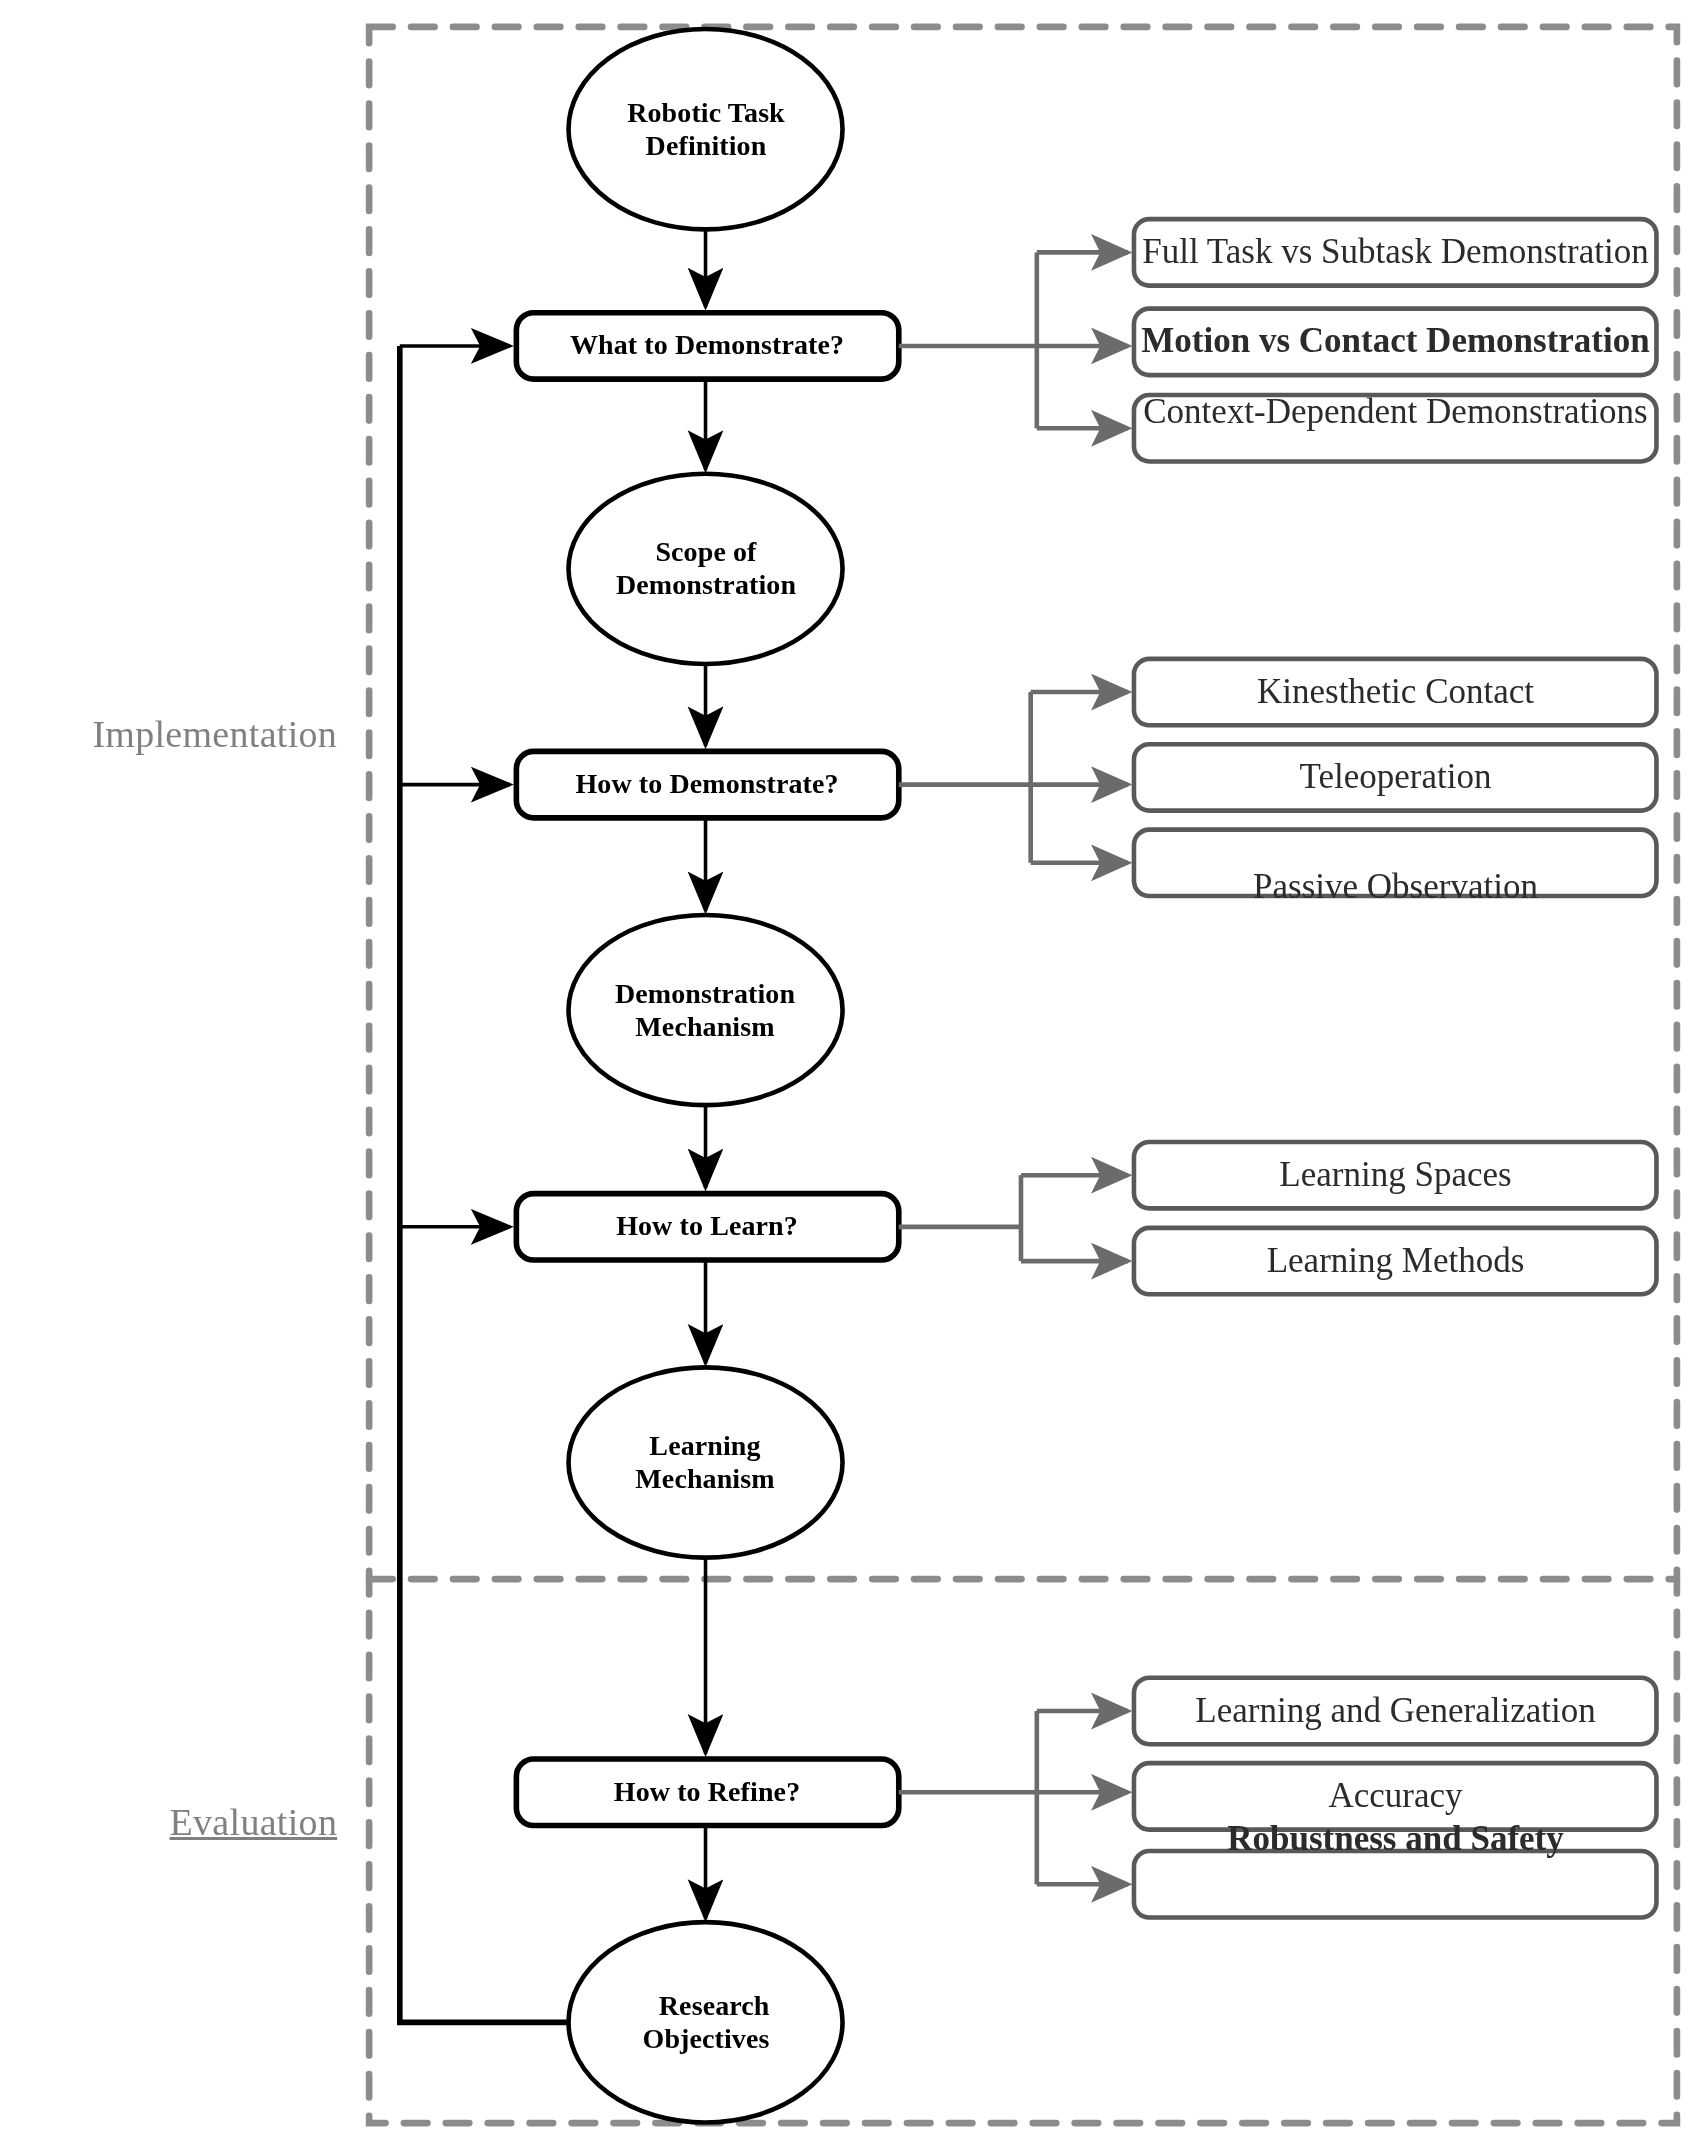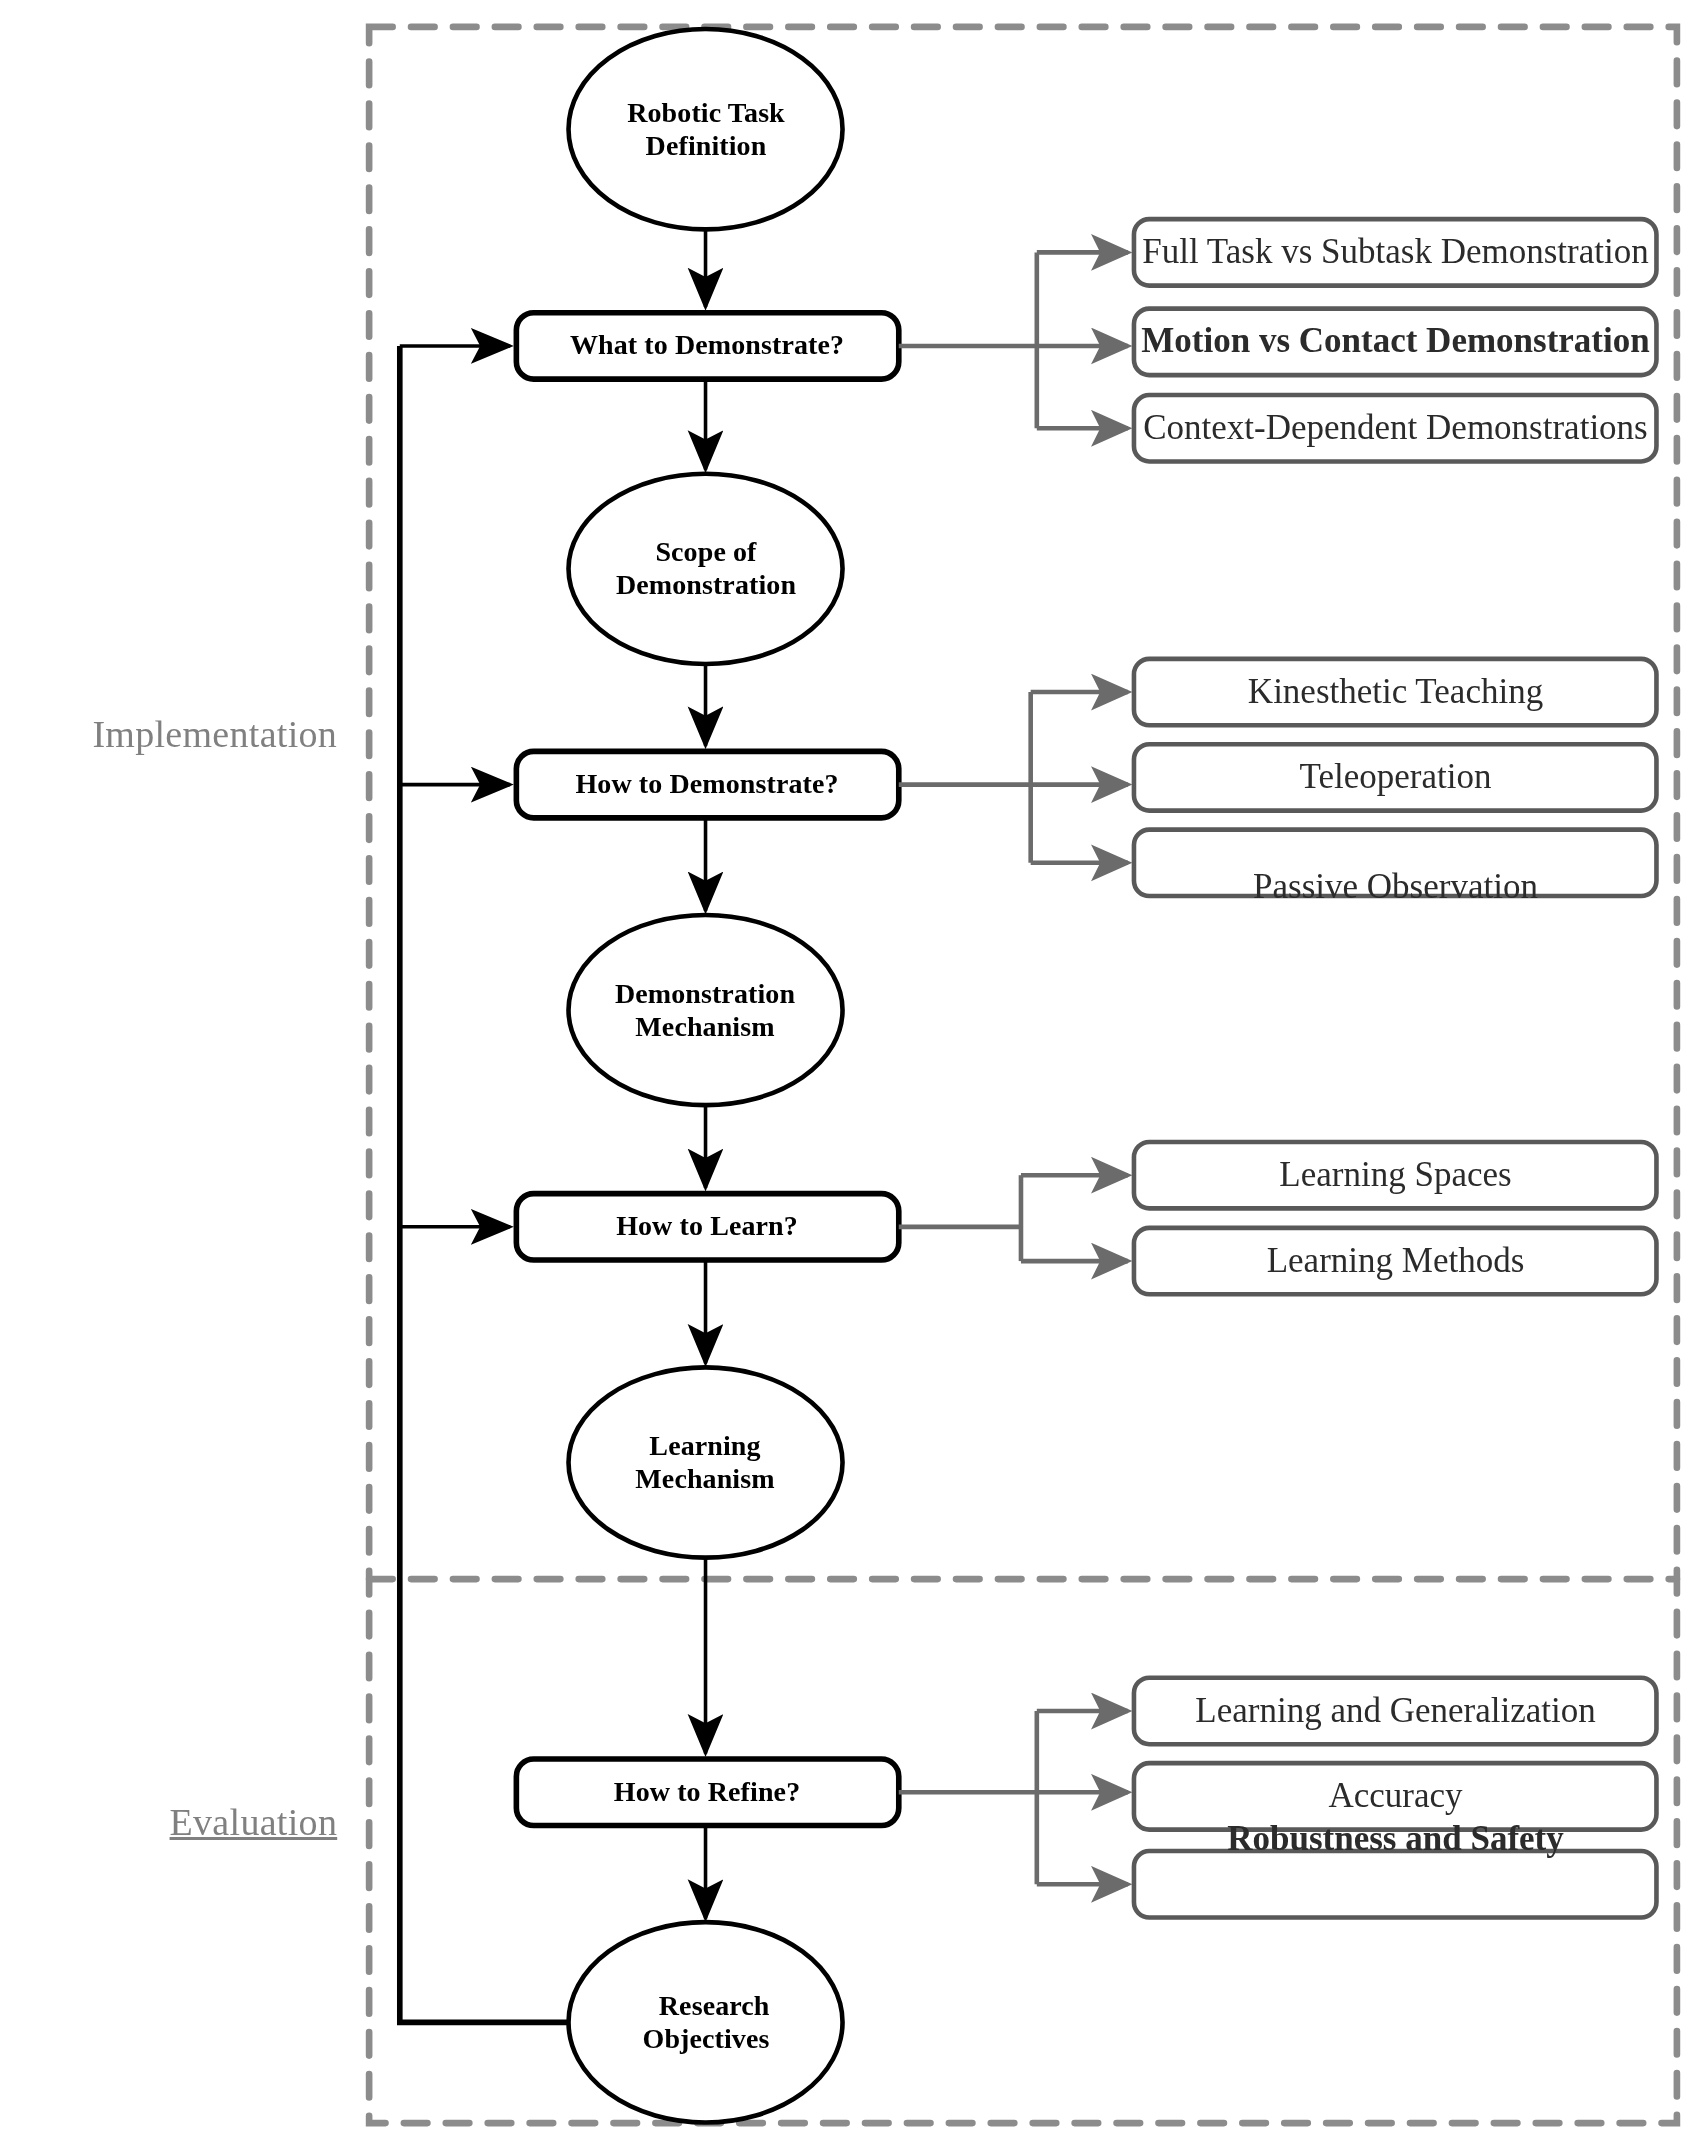--- a/index.html
+++ b/index.html
@@ -160,23 +160,23 @@
 Mechanism</div>
   <div class="node-label spine-text" style="left:516px; top:1193px; width:382px; height:66px;">How to Learn?</div>
   <div class="node-label spine-text" style="left:562px; top:1411px; width:286px; height:102px;">Learning
 Mechanism</div>
   <div class="node-label spine-text" style="left:516px; top:1759px; width:382px; height:66px;">How to Refine?</div>
   <div class="node-label spine-text" style="left:569px; top:1971px; width:274px; height:102px;text-align:right;">Research
 Objectives</div>
 
   <div class="node-label leaf-text" style="left:1134px; top:219px; width:523px; height:66px;">Full Task vs Subtask Demonstration</div>
   <div class="node-label leaf-text" style="left:1134px; top:308px; width:523px; height:66px;font-weight:bold;">Motion vs Contact Demonstration</div>
-  <div class="node-label leaf-text" style="left:1134px; top:395px; width:523px; height:66px;">Context-Dependent Demonstrations</div>
+  <div class="node-label leaf-text" style="left:1134px; top:379px; width:523px; height:66px;">Context-Dependent Demonstrations</div>
 
-  <div class="node-label leaf-text" style="left:1134px; top:659px; width:523px; height:66px;">Kinesthetic Teaching</div>
+  <div class="node-label leaf-text" style="left:1134px; top:659px; width:523px; height:66px;">Kinesthetic Contact</div>
   <div class="node-label leaf-text" style="left:1134px; top:744px; width:523px; height:66px;">Teleoperation</div>
   <div class="node-label leaf-text" style="left:1134px; top:829px; width:523px; height:66px;margin-top:25px;">Passive Observation</div>
 
   <div class="node-label leaf-text" style="left:1134px; top:1142px; width:523px; height:66px;">Learning Spaces</div>
   <div class="node-label leaf-text" style="left:1134px; top:1228px; width:523px; height:66px;">Learning Methods</div>
 
   <div class="node-label leaf-text" style="left:1134px; top:1678px; width:523px; height:66px;">Learning and Generalization</div>
   <div class="node-label leaf-text" style="left:1134px; top:1763px; width:523px; height:66px;">Accuracy</div>
   <div class="node-label leaf-text" style="left:1134px; top:1806px; width:523px; height:66px;font-weight:bold;">Robustness and Safety</div>
 

